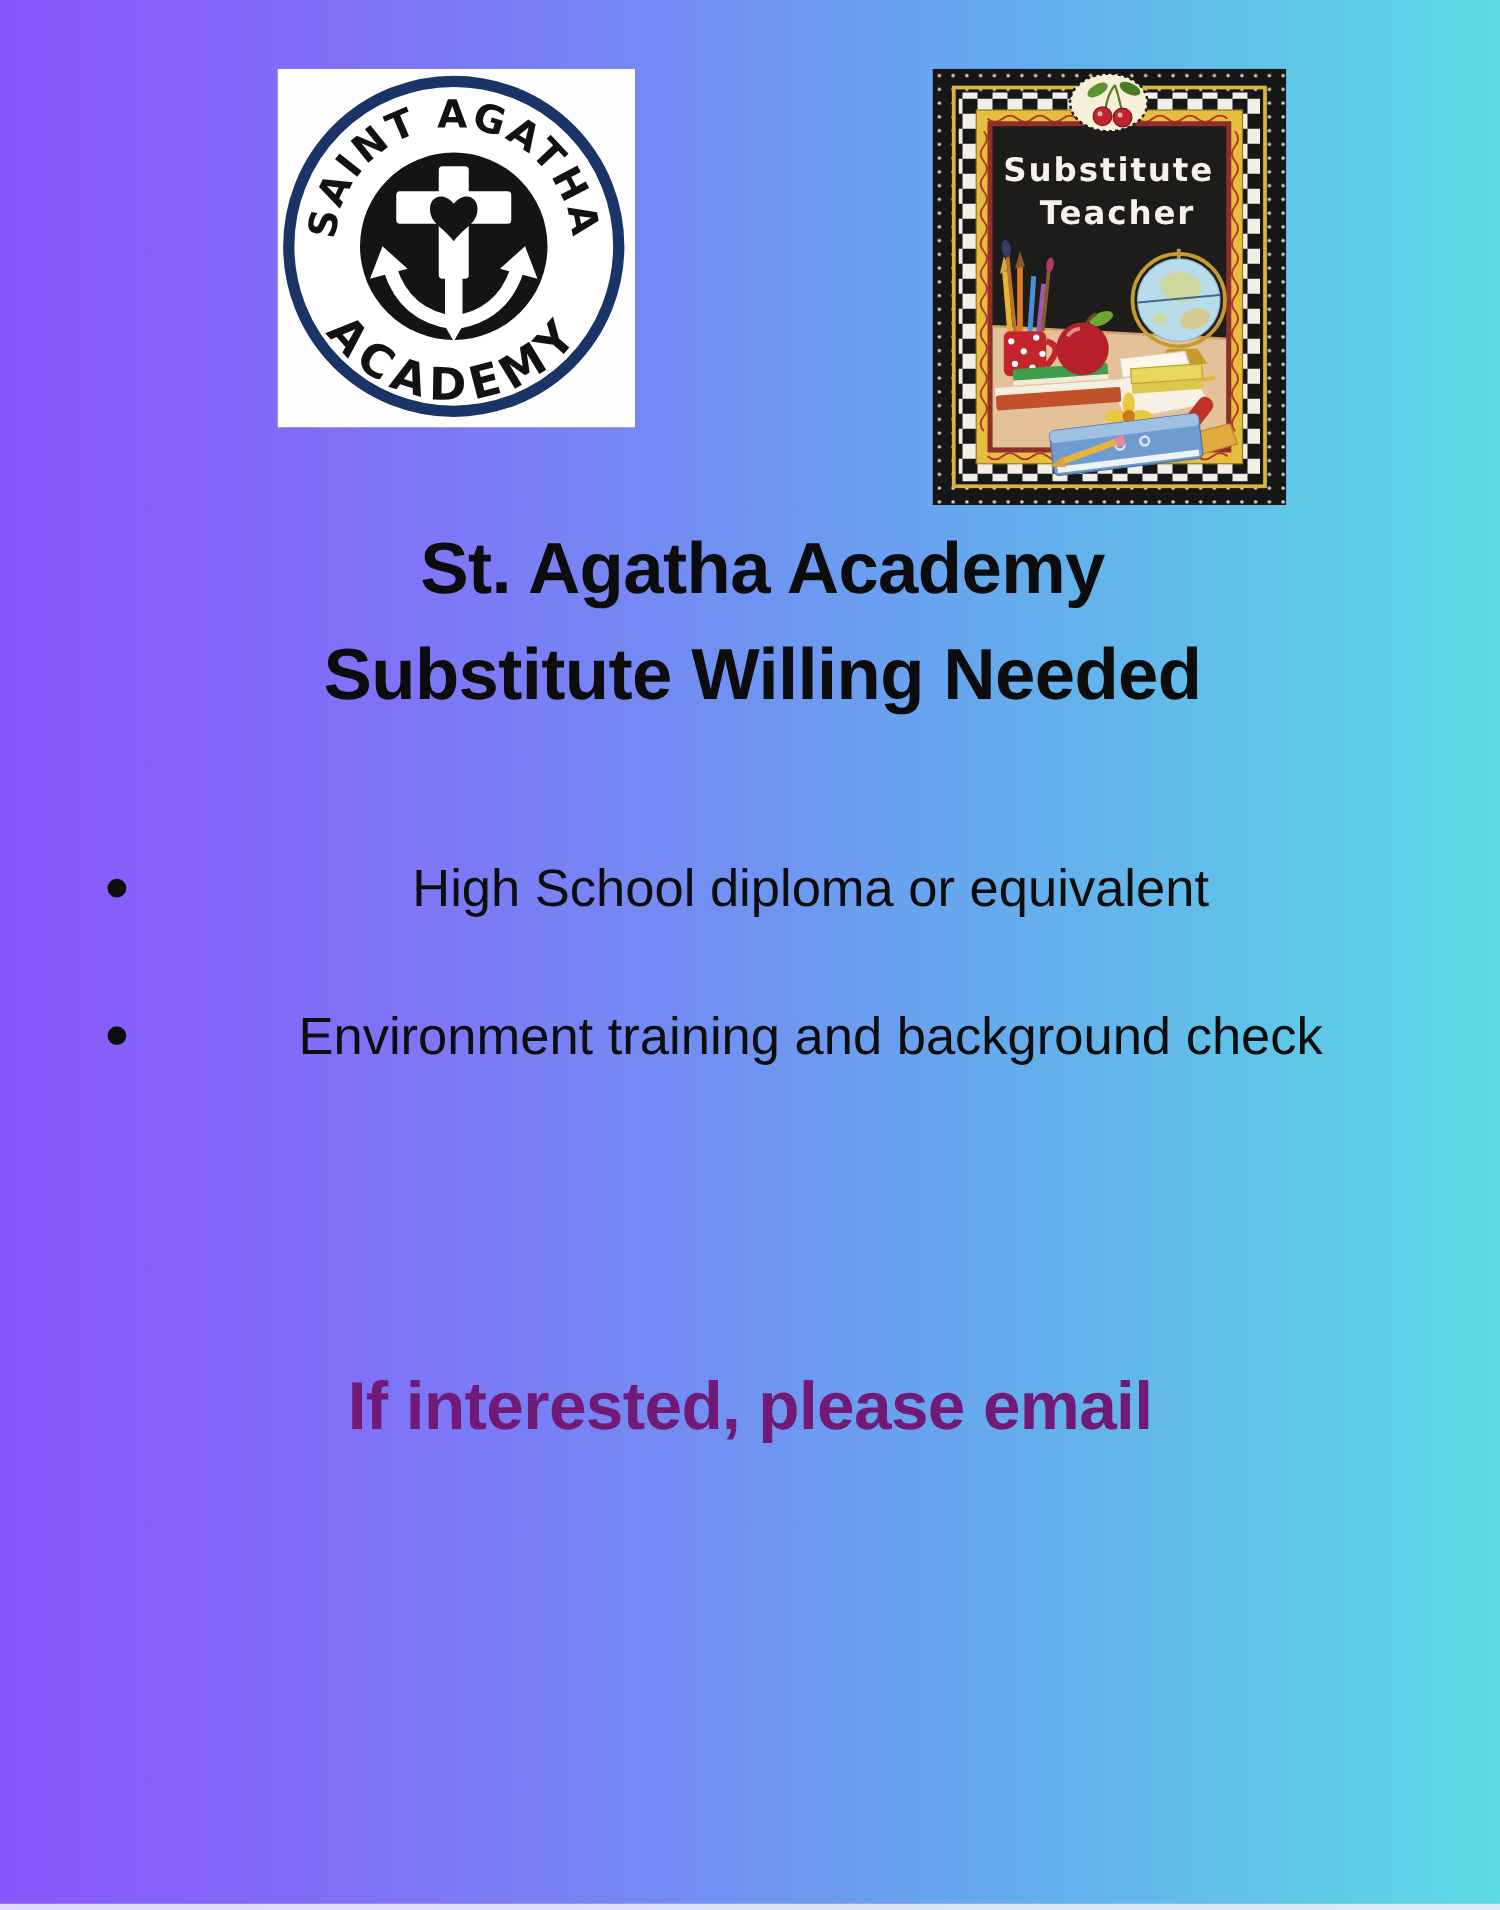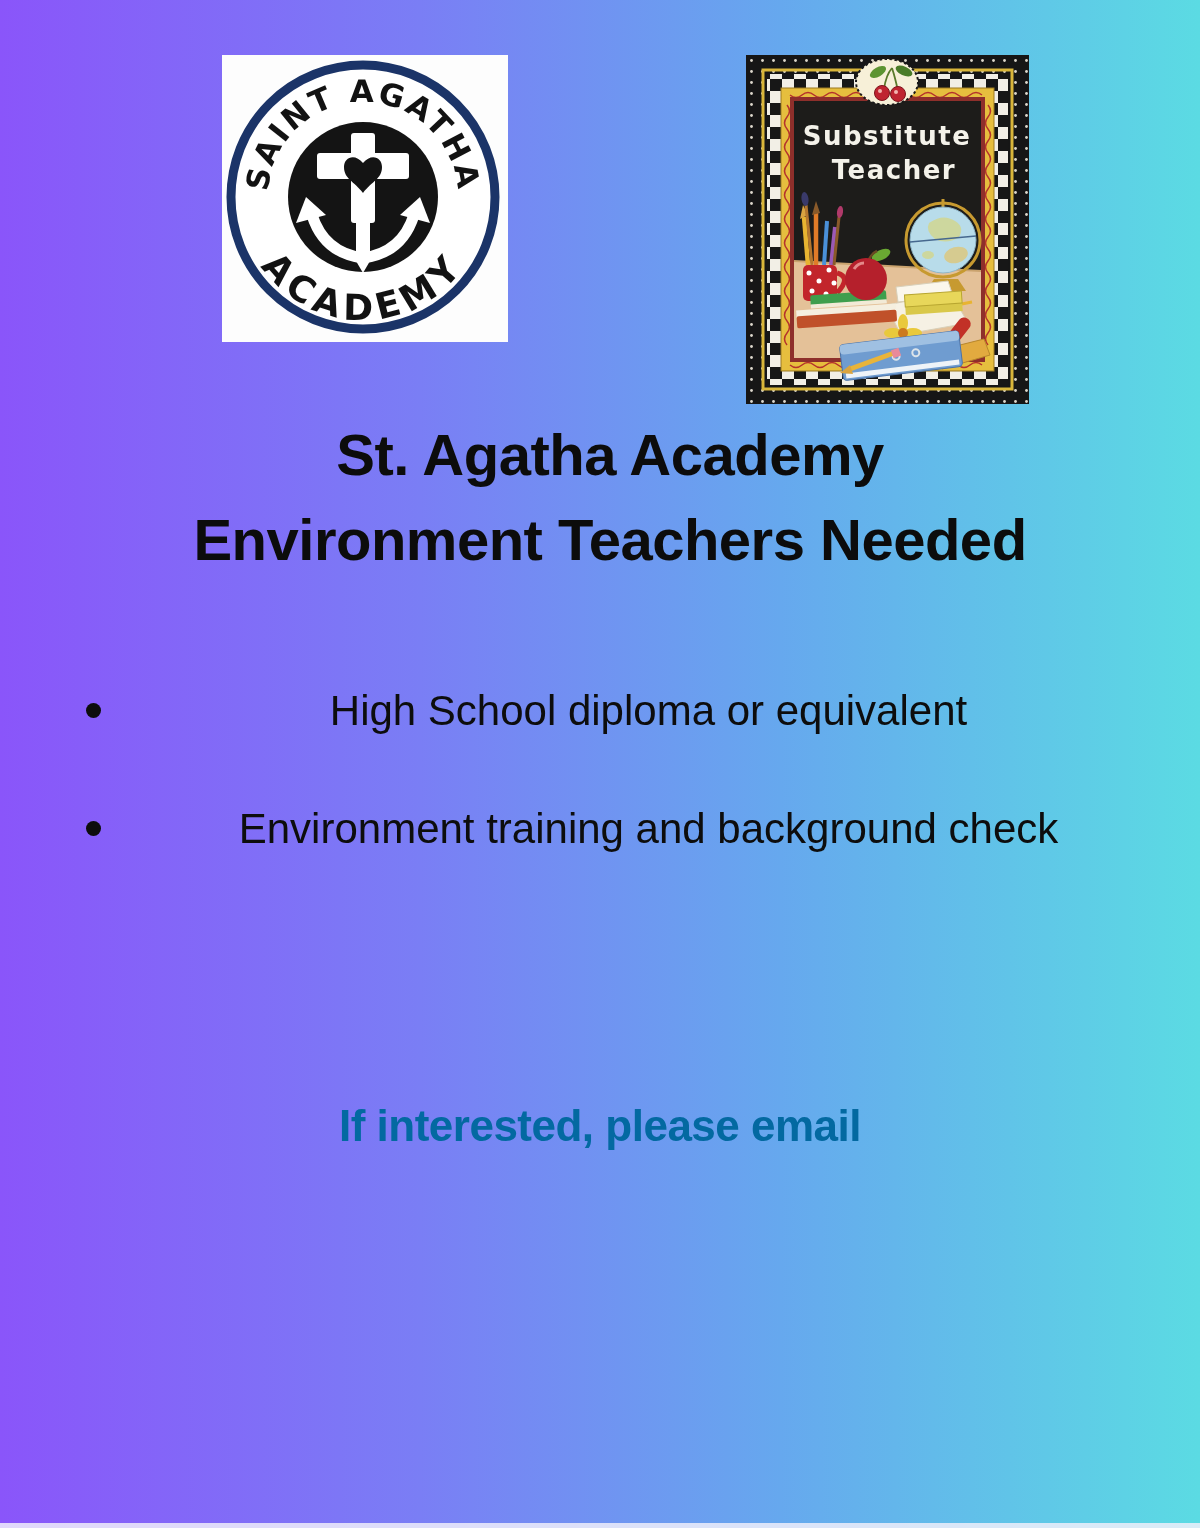--- a/index.html
+++ b/index.html
@@ -11,22 +11,22 @@
   .abs{position:absolute;}
   .logo-box{left:222px;top:55px;width:286px;height:287px;}
   .cover-box{left:746px;top:55px;width:283px;height:349px;border-radius:11px;}
   .title{left:0;right:0;top:412px;text-align:center;font-size:58px;line-height:85px;
          font-weight:bold;color:#0c0c0c;letter-spacing:-0.5px;padding-left:20px;}
   .req-list{left:75px;width:1115px;top:667px;list-style:none;margin:16px;padding:0;
             font-size:42px;line-height:56px;color:#0d0d0d;}
   .req-item{position:relative;text-align:center;margin:0 0 62px 0;}
   .dot{position:absolute;left:-5px;top:20px;width:15px;height:15px;border-radius:50%;
        background:#0d0d0d;}
-  .contact{left:0;right:0;top:1084px;text-align:center;font-size:44px;line-height:83px;
-           font-weight:bold;color:#0369a1;letter-spacing:-0.5px;}
+  .contact{left:0;right:0;top:1084px;text-align:center;font-size:54px;line-height:83px;
+           font-weight:bold;color:#701a75;letter-spacing:-0.5px;}
   .bottom-strip{left:0;right:0;bottom:0;height:5px;background:rgba(240,238,250,0.85);}
   svg{display:block;}
 </style>
 </head>
 <body style="background: linear-gradient(90deg, rgb(138, 85, 250) 0%, rgb(122, 126, 245) 35%, rgb(102, 168, 238) 65%, rgb(91, 219, 227) 100%);">
 
 <div class="abs logo-box">
   <svg width="286" height="287" viewBox="0 0 286 287">
     <rect x="0" y="0" width="286" height="287" fill="#fdfdfd"></rect>
     <circle cx="141" cy="142" r="132" fill="#ffffff" stroke="#1b3468" stroke-width="9"></circle>
@@ -172,21 +172,21 @@
     <g>
       <line x1="104" y1="314" x2="148" y2="298" stroke="#e9b43a" stroke-width="5"></line>
       <polygon points="104,310 107,319 94,318" fill="#d9a441"></polygon>
       <rect x="146" y="294" width="8" height="8" fill="#e88a9a" transform="rotate(-20 150 298)"></rect>
     </g>
   </svg>
 </div>
 
 <div class="abs title">
   <div>St. Agatha Academy</div>
-  <div>Environment Teachers Needed</div>
+  <div>Substitute Willing Needed</div>
 </div>
 
 <ul class="abs req-list">
   <li class="req-item">
     <span class="dot"></span>
     <div>High School diploma or equivalent</div>
   </li>
   <li class="req-item">
     <span class="dot"></span>
     <div>Environment training and background check</div>

